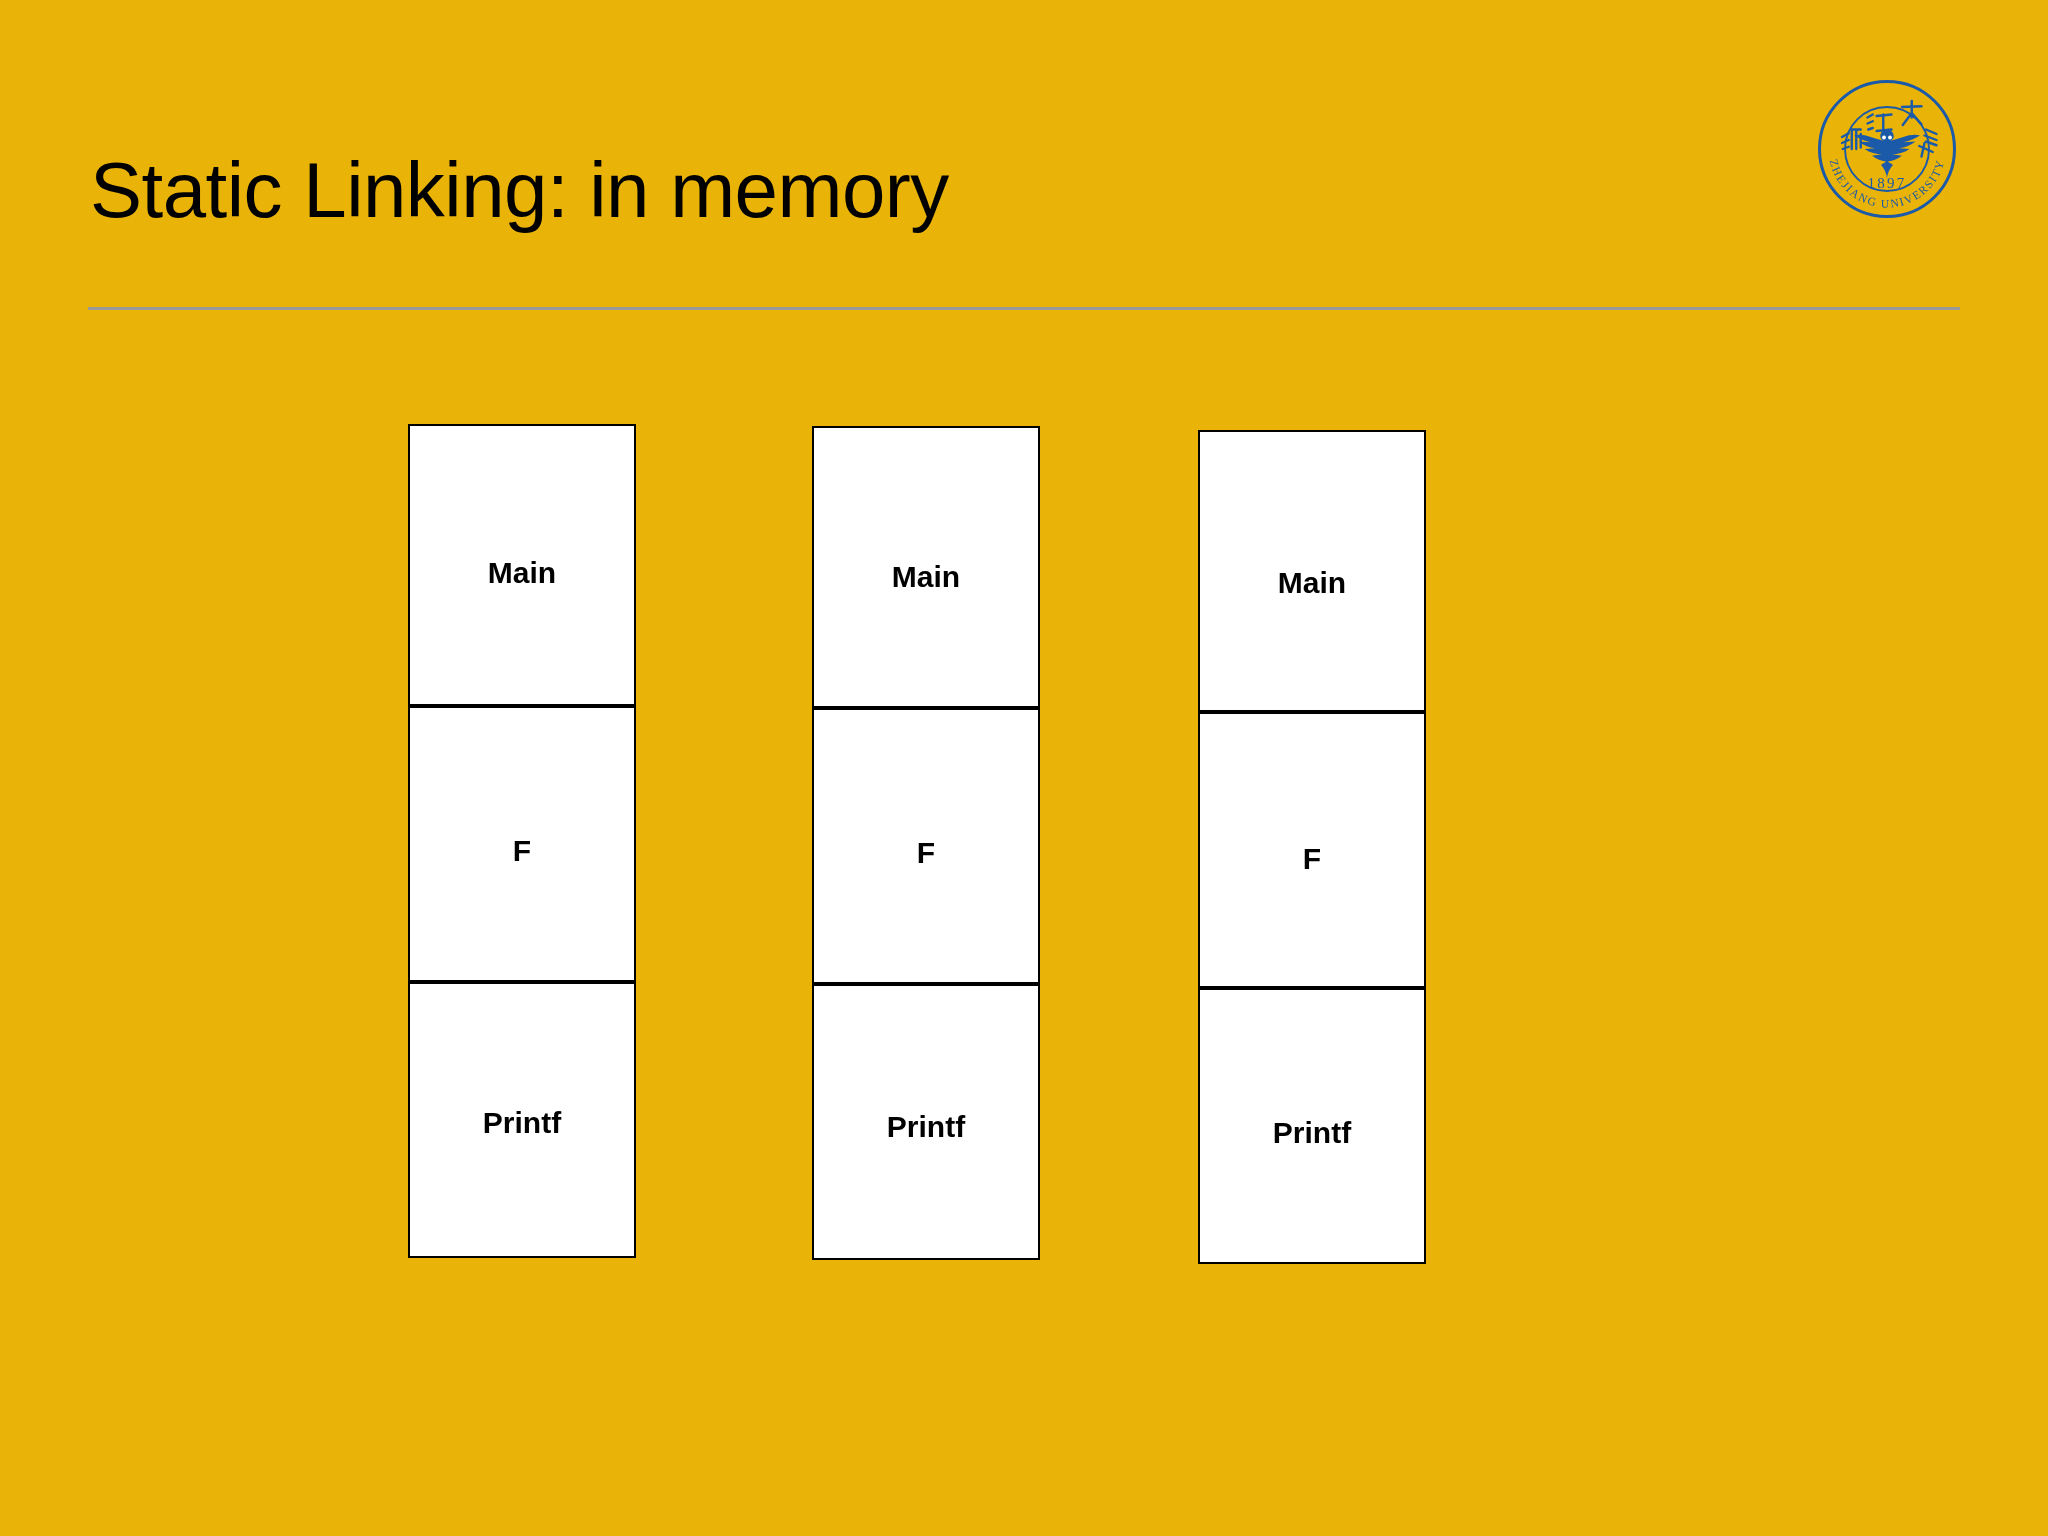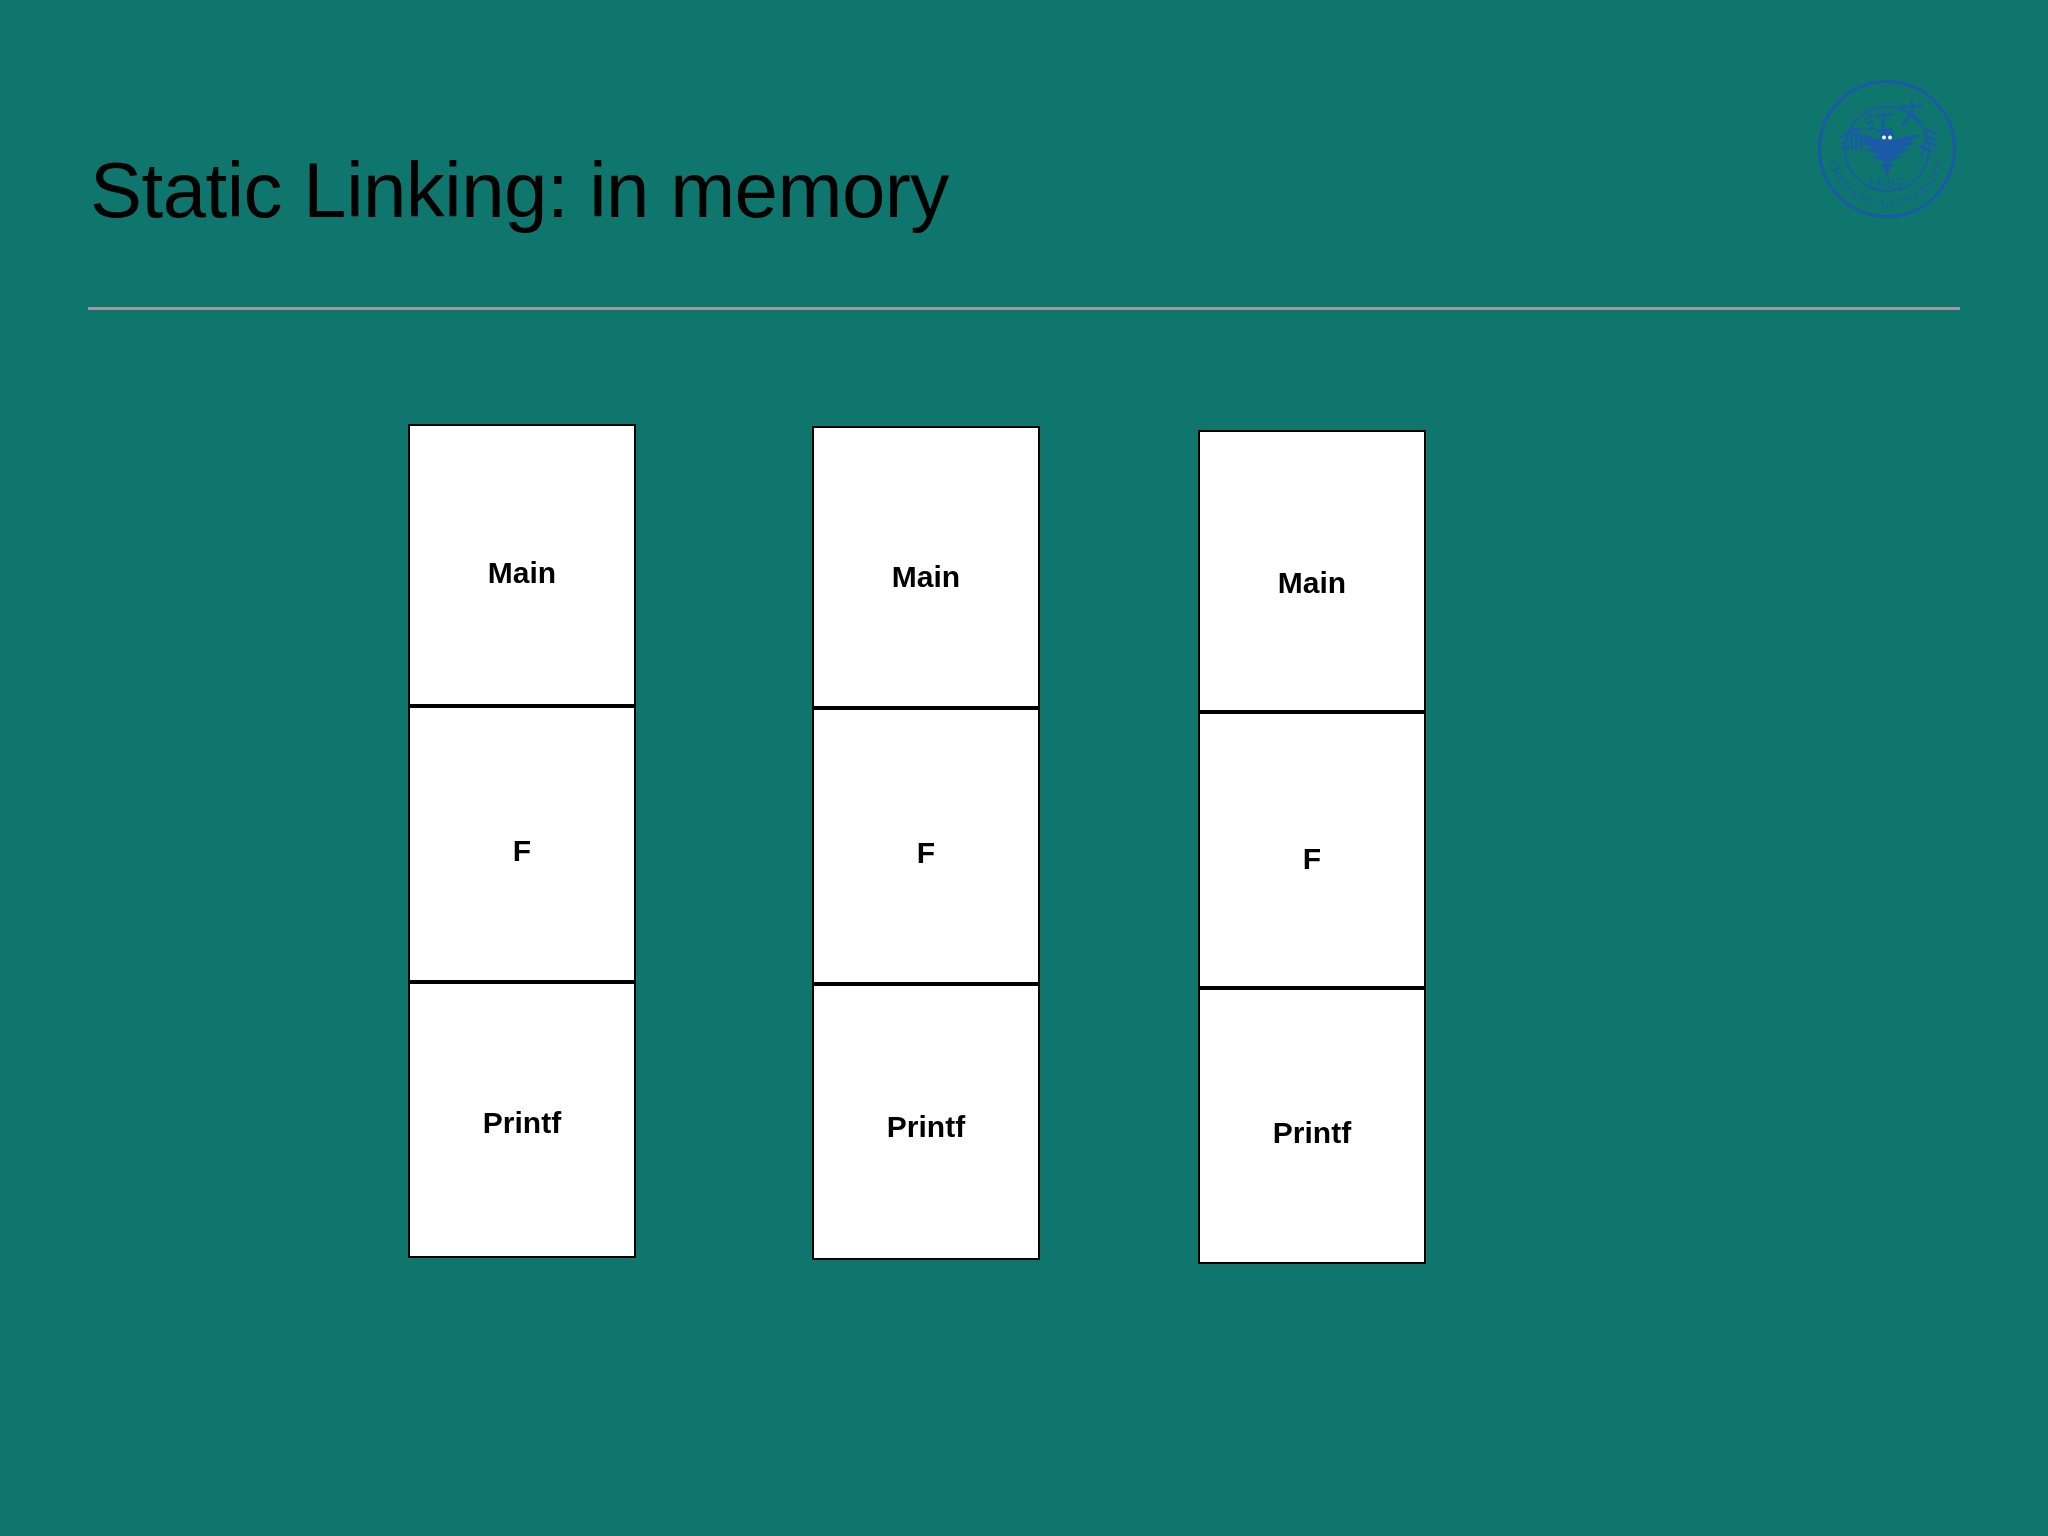--- a/index.html
+++ b/index.html
@@ -7,21 +7,21 @@
     padding: 0;
     background: #ffffff;
   }
   body {
     font-family: "Liberation Sans", sans-serif;
   }
   #slide {
     position: relative;
     width: 2048px;
     height: 1536px;
-    background: #0f766e;
+    background: #eab308;
     overflow: hidden;
   }
 
   
   #slide-title {
     position: absolute;
     left: 90px;
     top: 150px;
     font-size: 78px;
     line-height: 1.05;

